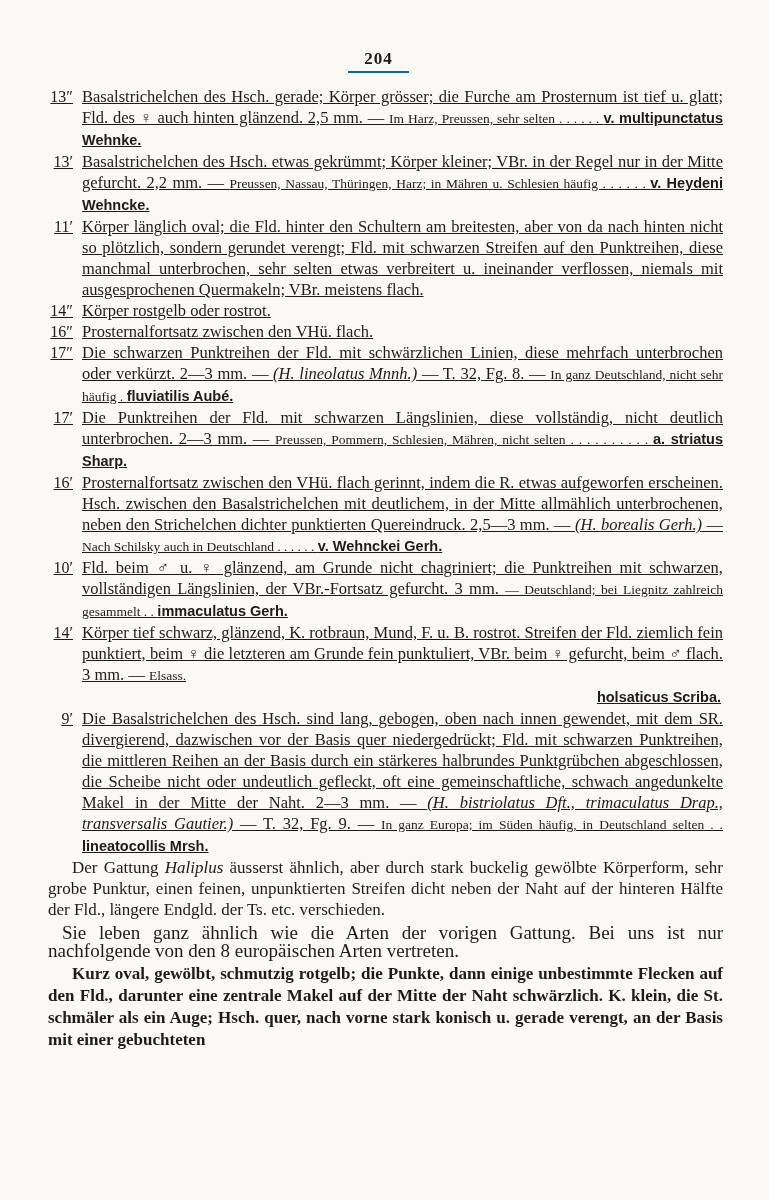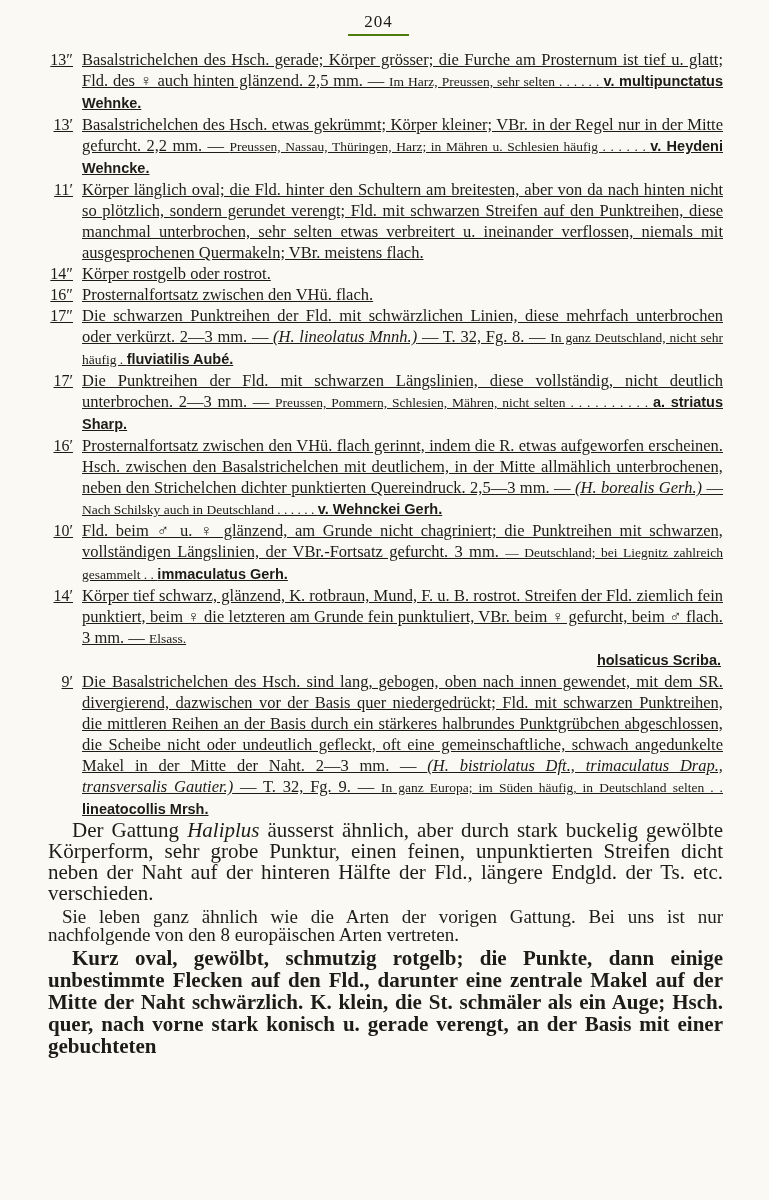--- a/index.html
+++ b/index.html
@@ -13,24 +13,25 @@
     padding: 12px 46px 0 34px;
     background: #faf9f4;
     color: #1d1c18;
     font-family: "Liberation Serif", "DejaVu Serif", serif;
     overflow: hidden;
   }
   .page-header { text-align: center; margin-bottom: 13px; }
   .page-num {
     display: inline-block;
     font-size: 17px;
-    font-weight: normal;
+    font-weight: bold;
     letter-spacing: 1px;
     padding: 0 16px 2px 16px;
-    border-bottom: 2px solid #4d7c0f;
+    border-bottom: 2px solid #0369a1;
+    margin-top: 37px;
   }
   .entry { display: flex; text-decoration: underline; }
   .entry .lbl {
     flex: 0 0 48px;
     box-sizing: border-box;
     text-align: right;
     padding-right: 9px;
     font-size: 16px;
     line-height: 21px;
   }
@@ -53,21 +54,21 @@
     text-align: center;
     font-size: 16.5px;
     font-weight: normal;
     margin: 14px 0 12px 0;
   }
   .heading .rb { font-size: 15.5px; }
   .para {
     margin: 0 0 0 14px;
     text-align: justify;
     text-indent: 24px;
-    font-size: 21px;
+    font-size: 17px;
     line-height: 21px;
   }
   .para.p2 { font-size: 19px; line-height: 17.5px; margin-top: 4px; text-indent: 14px; }
   .para.p3 { font-weight: bold; margin-top: 4px; line-height: 22px; }
 </style>
 </head>
 <body>
 
 <div class="page">
 

